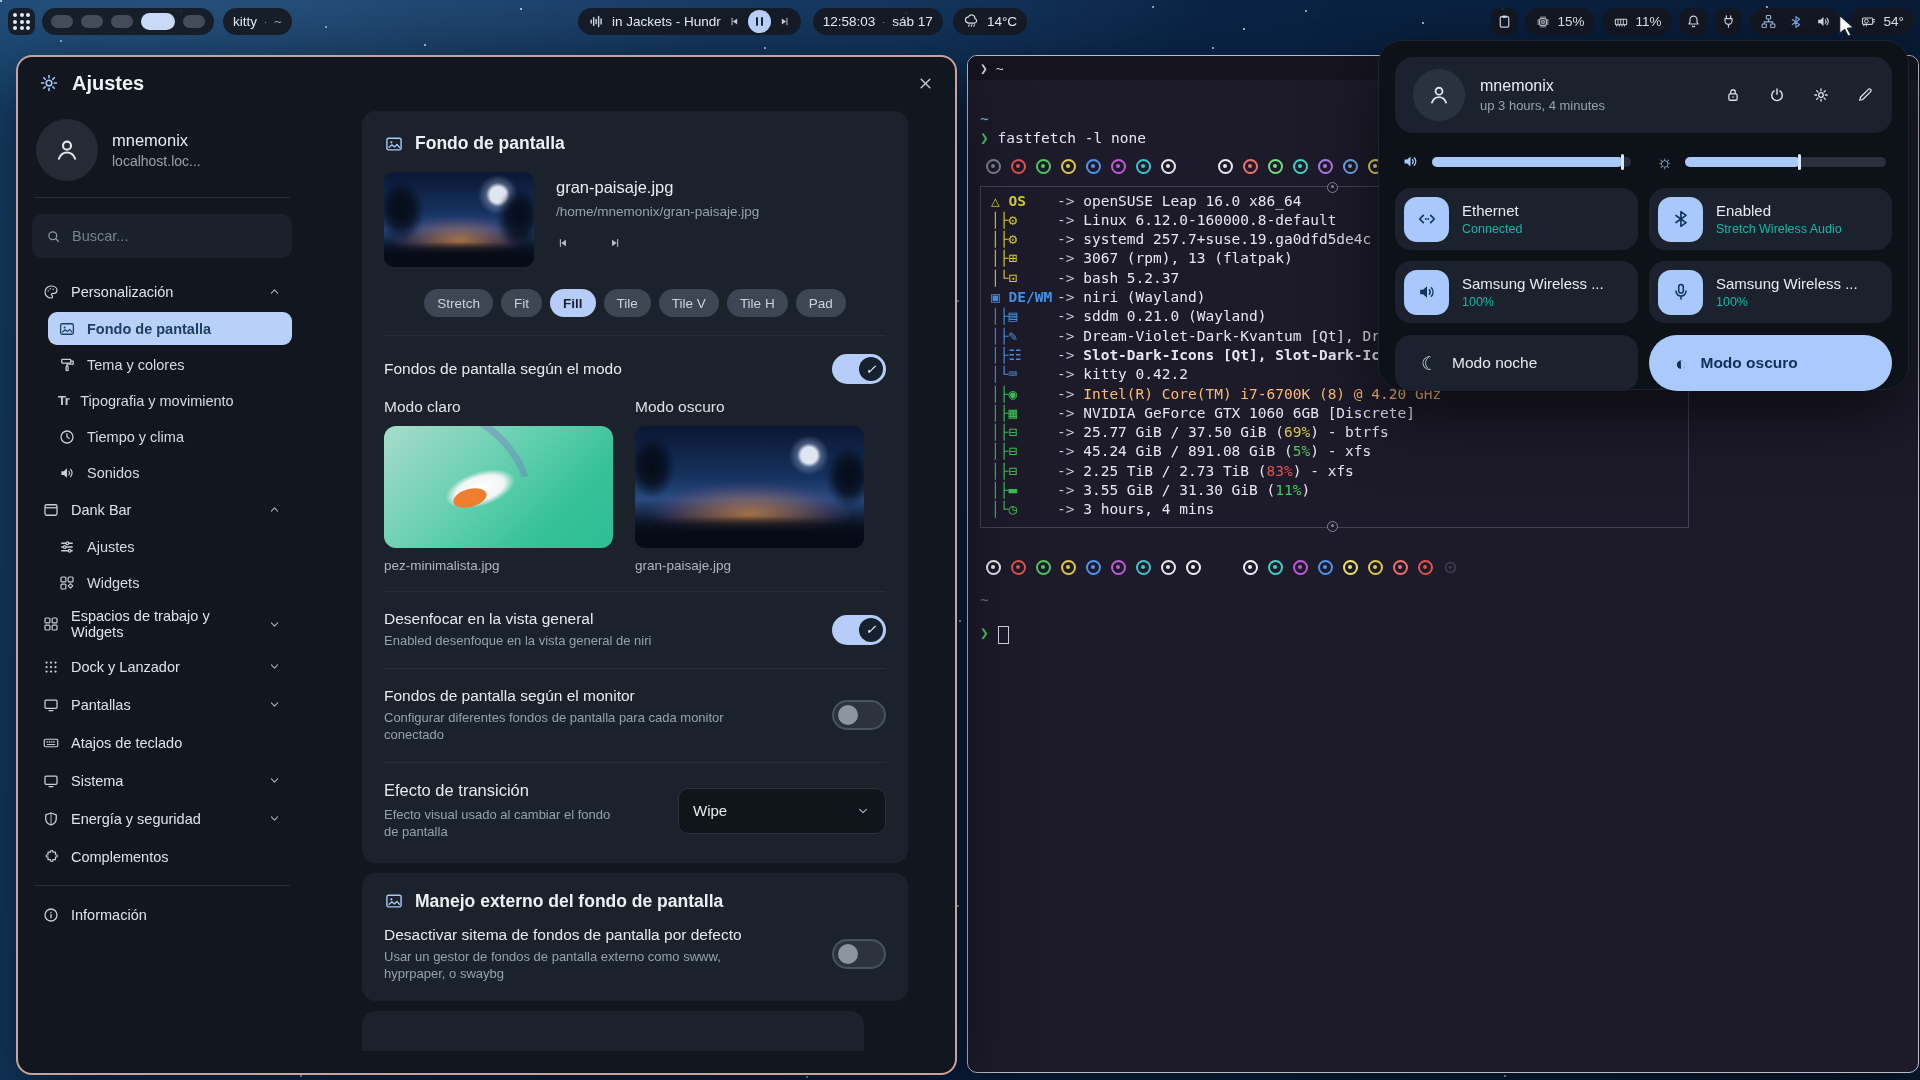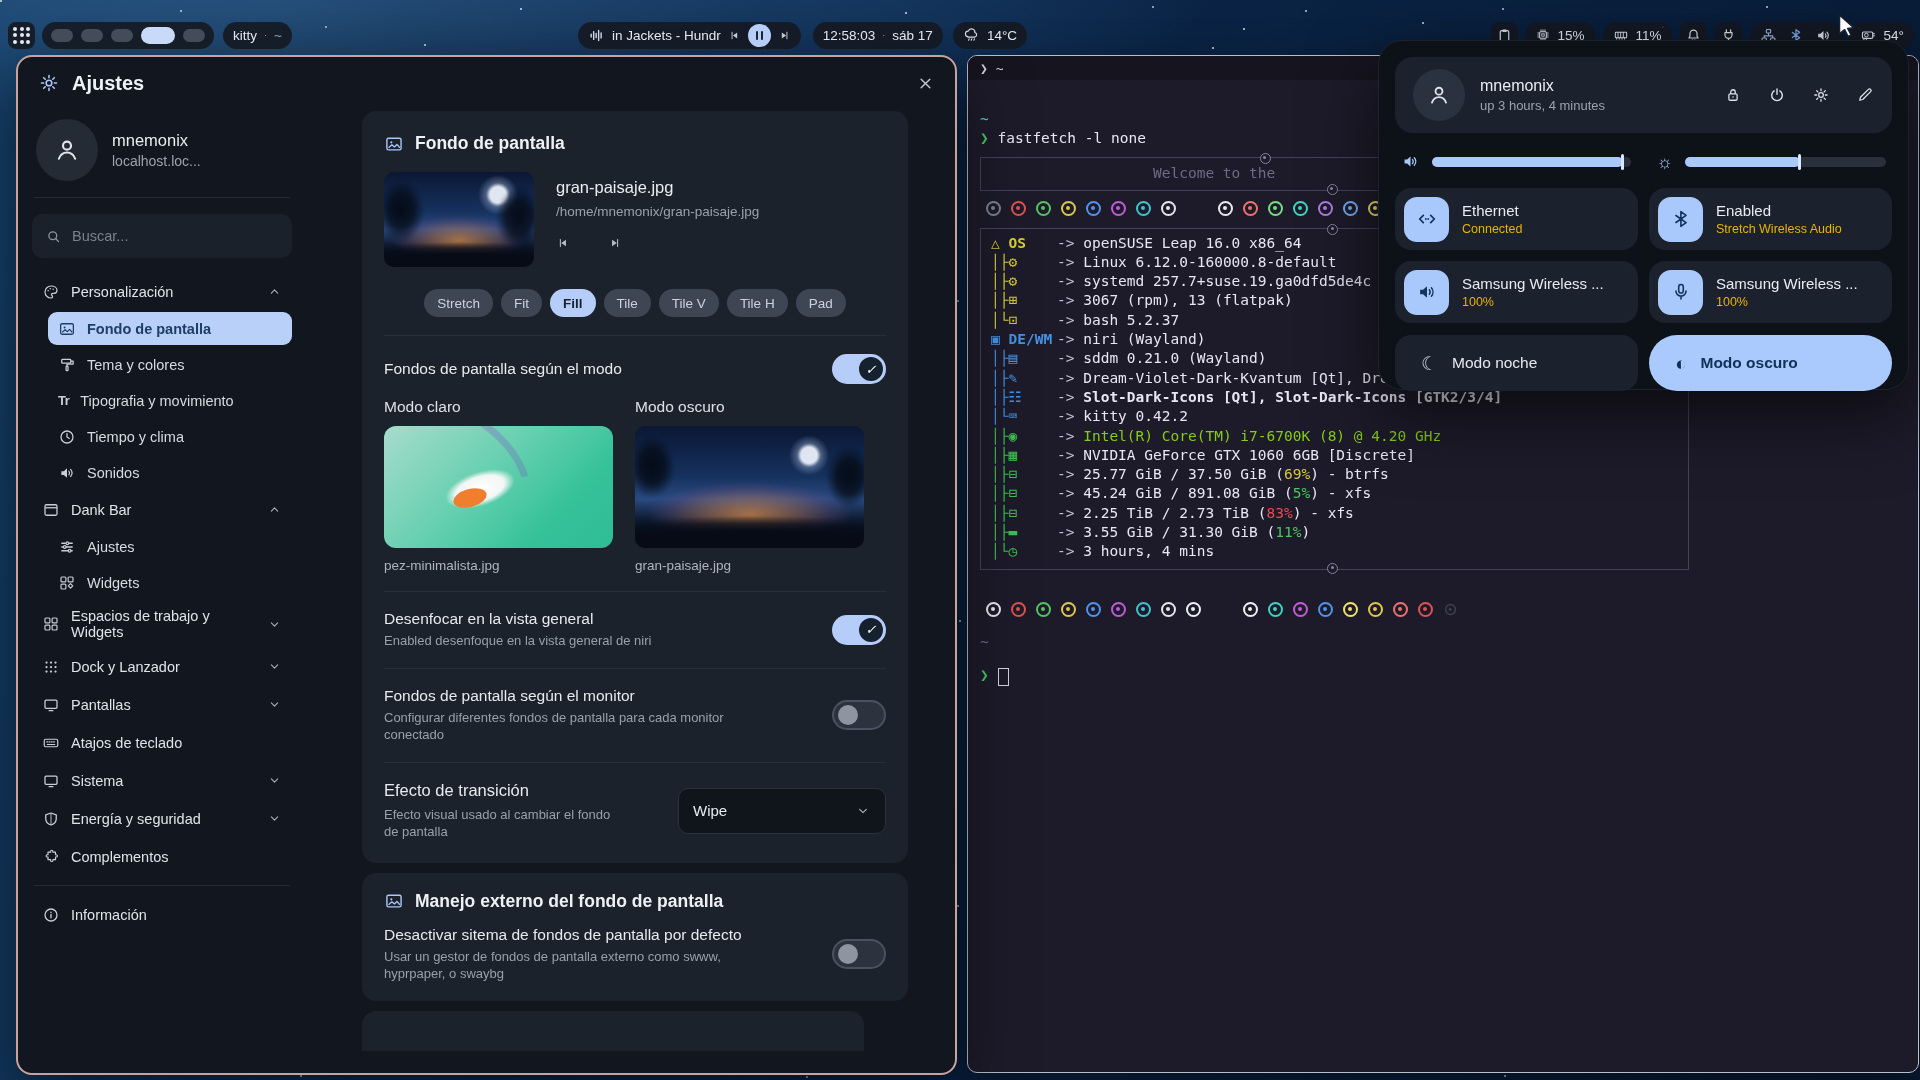--- a/index.html
+++ b/index.html
@@ -12,21 +12,21 @@
       linear-gradient(105deg,#16416b 0%,#0e2e53 28%,#0a2344 55%,#081a33 100%)}
   .stars{position:absolute;width:2px;height:2px;border-radius:50%;background:#fff;opacity:.85;
     box-shadow:180px 10px 0 #dfe9ff,325px 26px 0 #cfe0ff,520px 8px 0 #fff,706px 30px 0 #dfe9ff,
     905px 12px 0 #fff,1152px 6px 0 #cfe0ff,1243px 28px 0 #fff,1305px 10px 0 #dfe9ff,
     1422px 22px 0 #fff,1502px 8px 0 #cfe0ff,1662px 26px 0 #fff,1766px 6px 0 #dfe9ff,
     60px 40px 0 #cfe0ff,424px 44px 0 #fff,764px 47px 0 #dfe9ff,1212px 47px 0 #fff,
     957px 300px 0 #cfe0ff,959px 620px 0 #fff,957px 905px 0 #dfe9ff,
     300px 1075px 0 #fff,806px 1076px 0 #cfe0ff,1504px 1075px 0 #dfe9ff,1628px 44px 0 #fff}
   svg.ico{display:block}
   
-  .topbar{position:absolute;left:0;top:16px;width:1920px;height:38px;display:flex;align-items:center;z-index:5}
+  .topbar{position:absolute;left:0;top:8px;width:1920px;height:38px;display:flex;align-items:flex-start;z-index:5}
   .pill{background:rgba(20,24,32,.88);border-radius:15px;height:27px;display:flex;align-items:center;
     color:#e3e7ee;font-size:13.5px;padding:0 10px;gap:7px}
   .sq{background:rgba(20,24,32,.88);border-radius:8px;width:27px;height:27px;display:flex;align-items:center;justify-content:center}
   .dots9{display:grid;grid-template-columns:repeat(3,4px);grid-gap:2.5px}
   .dots9 i{width:4px;height:4px;border-radius:50%;background:#e6eaf1}
   .ws-wrap{gap:8px;padding:0 9px}
   .ws-pill{width:22px;height:13px;border-radius:7px;background:#454c59}
   .ws-pill.on{width:34px;height:17px;border-radius:9px;background:#c9d9f8}
   .dim{color:#9aa3b0}
   .play-btn{width:23px;height:23px;border-radius:50%;background:#b7cff8;display:flex;align-items:center;justify-content:center;gap:2.5px}
@@ -150,21 +150,21 @@
   .cc-sliders{display:flex;gap:26px;margin:19px 6px 0}
   .cc-slide{flex:1;display:flex;align-items:center;gap:12px}
   .cc-slide .si{color:#a9c8fb;flex:none;display:flex;font-size:18px;line-height:1}
   .track{flex:1;height:10px;border-radius:5px;background:#2a303b;position:relative}
   .fill{position:absolute;left:0;top:0;bottom:0;border-radius:5px;background:#a9c8fb}
   .handle{position:absolute;top:-3px;width:3px;height:16px;background:#d9e6fd;border-radius:2px}
   .cc-tiles{display:grid;grid-template-columns:1fr 1fr;gap:11px;margin-top:17px}
   .tile{height:62px;border-radius:16px;background:#1b222d;display:flex;align-items:center;gap:13px;padding:0 9px}
   .tile-ico{width:45px;height:45px;border-radius:13px;background:#a9c8fb;color:#10365e;display:flex;align-items:center;justify-content:center;flex:none}
   .tile-title{font-size:15px;color:#e8ebf0}
-  .tile-sub{font-size:12.5px;color:#eab308;margin-top:3px}
+  .tile-sub{font-size:12.5px;color:#14b8a6;margin-top:3px}
   .cc-modes{display:grid;grid-template-columns:1fr 1fr;gap:11px;margin-top:12px}
   .mode-pill{height:56px;display:flex;align-items:center;gap:14px;padding-left:26px;font-size:15.5px}
   .mode-pill .mi{font-size:19px;line-height:1;display:flex}
   .mode-night{background:#1b222d;border-radius:16px;color:#e6eaf0}
   .mode-night .mi{color:#c3cbd6}
   .mode-dark{background:#aac9fc;border-radius:28px;color:#103158;font-weight:600}
   .mode-dark .mi{color:#0e3055}
 </style>
 </head>
 <body>
@@ -797,25 +797,20 @@
 </div>
 
 <div class="terminal">
   <div class="tab-bar">
     <span>❯ ~</span>
   </div>
   <div class="term-body">
     <div class="t-blank"></div>
     <div class="cyan">~</div>
     <div><span class="grn">❯</span> <span>fastfetch -l none</span></div>
-    <div class="tbox wbox">
-      <span class="node" style="left:40%;top:-5px"></span>
-      <span class="node" style="left:49.6%;bottom:-5px"></span>
-      <span class="wtxt">Welcome to the</span>
-    </div>
     <div class="crow" id="crow1">
         <span class="circ" style="border-color: rgb(124, 130, 146);">
           <i style="background: rgb(124, 130, 146);"></i>
         </span>
         <span class="circ" style="border-color: rgb(224, 82, 79);">
           <i style="background: rgb(224, 82, 79);"></i>
         </span>
         <span class="circ" style="border-color: rgb(83, 196, 98);">
           <i style="background: rgb(83, 196, 98);"></i>
         </span>
@@ -867,21 +862,21 @@
           <div class="tl"><span class="head"><span style="color: rgb(214, 206, 53);">△ </span><span class="lbl" style="color: rgb(214, 206, 53);">OS</span></span><span class="ar">-&gt; </span><span style="color: rgb(233, 230, 244);">openSUSE Leap 16.0 x86_64</span></div>
           <div class="tl"><span class="head"><span style="color: rgb(214, 206, 53);">│├⚙ </span></span><span class="ar">-&gt; </span><span style="color: rgb(233, 230, 244); margin-top: 20px;">Linux 6.12.0-160000.8-default</span></div>
           <div class="tl"><span class="head"><span style="color: rgb(214, 206, 53);">│├⚙ </span></span><span class="ar">-&gt; </span><span style="color: rgb(233, 230, 244);">systemd 257.7+suse.19.ga0dfd5de4c</span></div>
           <div class="tl"><span class="head"><span style="color: rgb(214, 206, 53);">│├⊞ </span></span><span class="ar">-&gt; </span><span style="color: rgb(233, 230, 244);">3067 (rpm), 13 (flatpak)</span></div>
           <div class="tl"><span class="head"><span style="color: rgb(214, 206, 53);">│└⊡ </span></span><span class="ar">-&gt; </span><span style="color: rgb(233, 230, 244);">bash 5.2.37</span></div>
           <div class="tl"><span class="head"><span style="color: rgb(69, 147, 230);">▣ </span><span class="lbl" style="color: rgb(69, 147, 230);">DE/WM</span></span><span class="ar">-&gt; </span><span style="color: rgb(233, 230, 244);">niri (Wayland)</span></div>
           <div class="tl"><span class="head"><span style="color: rgb(69, 147, 230);">│├▤ </span></span><span class="ar">-&gt; </span><span style="color: rgb(233, 230, 244);">sddm 0.21.0 (Wayland)</span></div>
           <div class="tl"><span class="head"><span style="color: rgb(69, 147, 230);">│├✎ </span></span><span class="ar">-&gt; </span><span style="color: rgb(233, 230, 244);">Dream-Violet-Dark-Kvantum [Qt], Dream</span></div>
           <div class="tl"><span class="head"><span style="color: rgb(69, 147, 230);">│├☷ </span></span><span class="ar">-&gt; </span><span style="color: rgb(233, 230, 244); font-weight: bold;">Slot-Dark-Icons [Qt], Slot-Dark-Icons [GTK2/3/4]</span></div>
           <div class="tl"><span class="head"><span style="color: rgb(69, 147, 230);">│└⌨ </span></span><span class="ar">-&gt; </span><span style="color: rgb(233, 230, 244);">kitty 0.42.2</span></div>
-          <div class="tl"><span class="head"><span style="color: rgb(62, 192, 80);">│├◉ </span></span><span class="ar">-&gt; </span><span style="color: #84cc16; text-align: center;">Intel(R) Core(TM) i7-6700K (8) @ 4.20 GHz</span></div>
+          <div class="tl"><span class="head"><span style="color: rgb(62, 192, 80);">│├◉ </span></span><span class="ar">-&gt; </span><span style="color: #fdba74; text-align: center;">Intel(R) Core(TM) i7-6700K (8) @ 4.20 GHz</span></div>
           <div class="tl"><span class="head"><span style="color: rgb(62, 192, 80);">│├▦ </span></span><span class="ar">-&gt; </span><span style="color: rgb(233, 230, 244);">NVIDIA GeForce GTX 1060 6GB [Discrete]</span></div>
           <div class="tl"><span class="head"><span style="color: rgb(62, 192, 80);">│├⊟ </span></span><span class="ar">-&gt; </span><span style="color: rgb(233, 230, 244);">25.77 GiB / 37.50 GiB (</span><span style="color: rgb(216, 200, 74);">69%</span><span style="color: rgb(233, 230, 244);">) - btrfs</span></div>
           <div class="tl"><span class="head"><span style="color: rgb(62, 192, 80);">│├⊟ </span></span><span class="ar">-&gt; </span><span style="color: rgb(233, 230, 244);">45.24 GiB / 891.08 GiB (</span><span style="color: rgb(79, 196, 92);">5%</span><span style="color: rgb(233, 230, 244);">) - xfs</span></div>
           <div class="tl"><span class="head"><span style="color: rgb(62, 192, 80);">│├⊟ </span></span><span class="ar">-&gt; </span><span style="color: rgb(233, 230, 244);">2.25 TiB / 2.73 TiB (</span><span style="color: rgb(226, 80, 80);">83%</span><span style="color: rgb(233, 230, 244);">) - xfs</span></div>
           <div class="tl"><span class="head"><span style="color: rgb(62, 192, 80);">│├▬ </span></span><span class="ar">-&gt; </span><span style="color: rgb(233, 230, 244);">3.55 GiB / 31.30 GiB (</span><span style="color: rgb(79, 196, 92);">11%</span><span style="color: rgb(233, 230, 244);">)</span></div>
           <div class="tl"><span class="head"><span style="color: rgb(62, 192, 80);">│└◷ </span></span><span class="ar">-&gt; </span><span style="color: rgb(233, 230, 244);">3 hours, 4 mins</span></div>
         </div>
     </div>
     <div style="height:22px"></div>
     <div class="crow" id="crow2">

